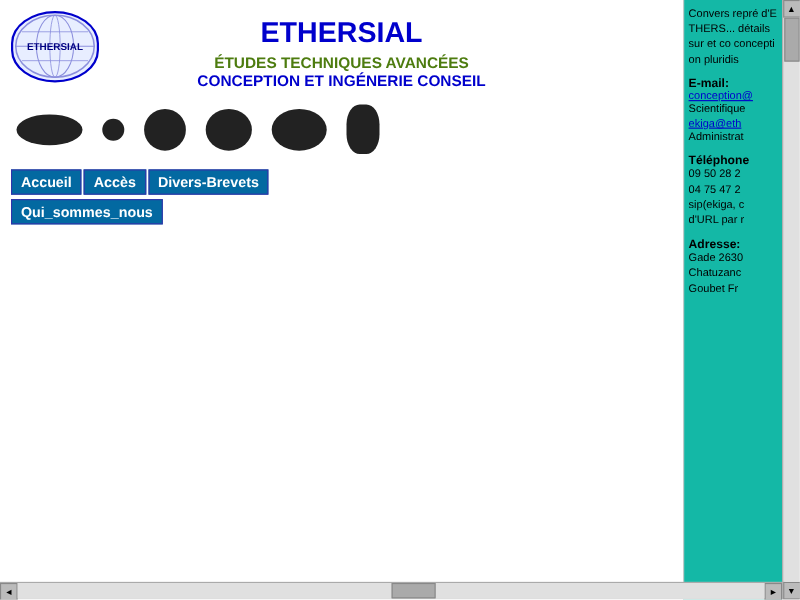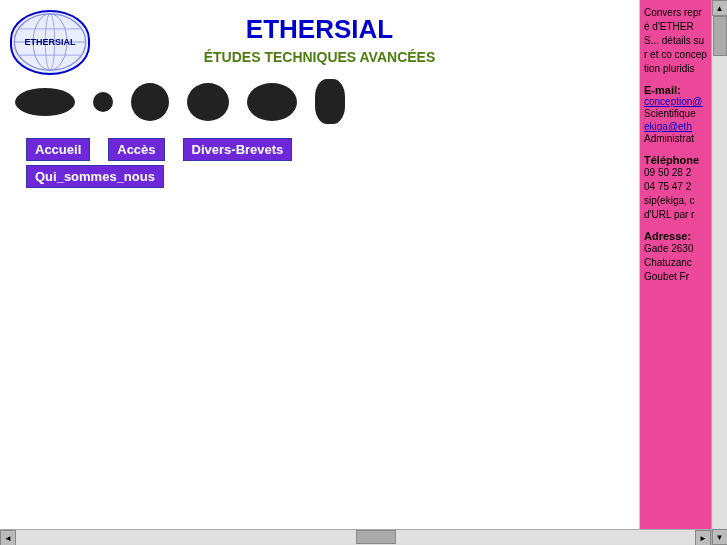--- a/index.html
+++ b/index.html
@@ -33,26 +33,26 @@
     
     .main-content {
       flex: 1;
       padding: 10px;
       overflow: hidden;
       position: relative;
     }
 
     
     .sidebar {
-      width: 72px;
+      width: 90px;
       border-left: 1px solid #ccc;
       padding: 6px 4px;
       font-size: 11px;
       overflow: hidden;
-      background: #ec4899;
+      background: #14b8a6;
     }
 
     
     .vscrollbar {
       width: 16px;
       background: #ddd;
       display: flex;
       flex-direction: column;
       align-items: center;
       border-left: 1px solid #aaa;
@@ -177,30 +177,29 @@
     }
 
     
     .nav-bar {
       display: flex;
       flex-wrap: wrap;
       gap: 2px;
       margin-bottom: 4px;
     }
     .nav-item {
-      background: #6d28d9;
+      background: #0369a1;
       color: #fff;
       padding: 3px 8px;
       font-size: 13px;
       font-weight: bold;
       cursor: pointer;
       border: 1px solid #3333aa;
       text-decoration: none;
       display: inline-block;
-      margin-left: 16px;
     }
 
     
     .sidebar-text {
       font-size: 10px;
       color: #000;
       line-height: 1.4;
       word-break: break-all;
     }
     .sidebar-label {
@@ -275,20 +274,21 @@
               <line x1="8" y1="18" x2="72" y2="18" stroke="#0000aa" stroke-width="0.8"></line>
               <line x1="8" y1="46" x2="72" y2="46" stroke="#0000aa" stroke-width="0.8"></line>
             </svg>
             <span class="logo-text">ETHERSIAL</span>
           </div>
         </div>
 
         <div class="header-center">
           <div class="header-title">ETHERSIAL</div>
           <div class="header-subtitle1">ÉTUDES TECHNIQUES AVANCÉES</div>
+          <div class="header-subtitle2">CONCEPTION ET INGÉNERIE CONSEIL</div>
         </div>
       </div>
 
       <div class="dots-row" style="margin-left: 5px;">
         <div class="dot-shape dot-wide"></div>
         <div class="dot-shape dot-small"></div>
         <div class="dot-shape dot-medium"></div>
         <div class="dot-shape dot-medium2"></div>
         <div class="dot-shape dot-oval"></div>
         <div class="dot-shape dot-large"></div>

